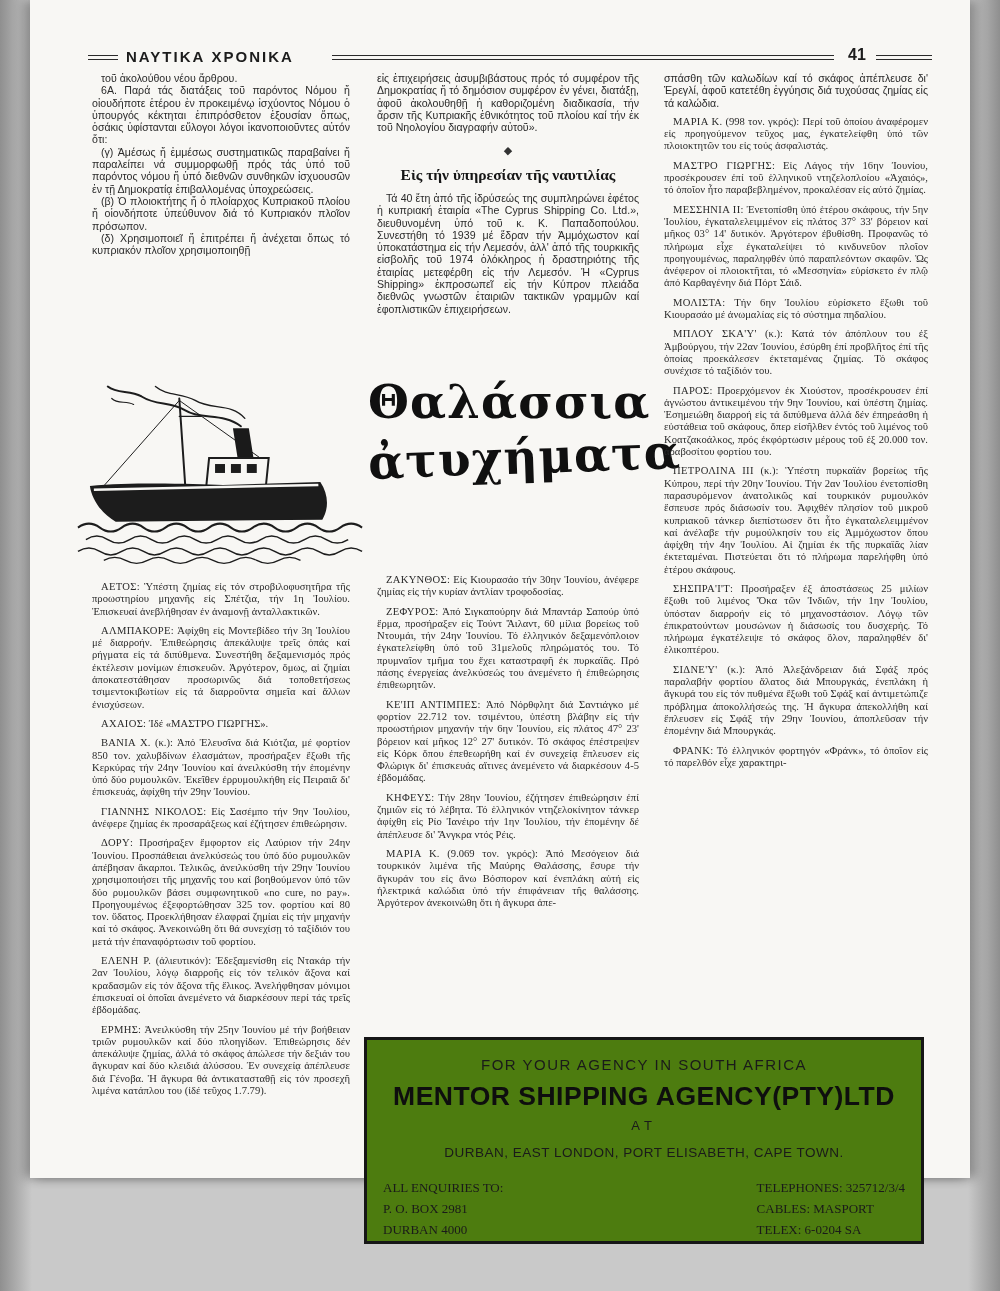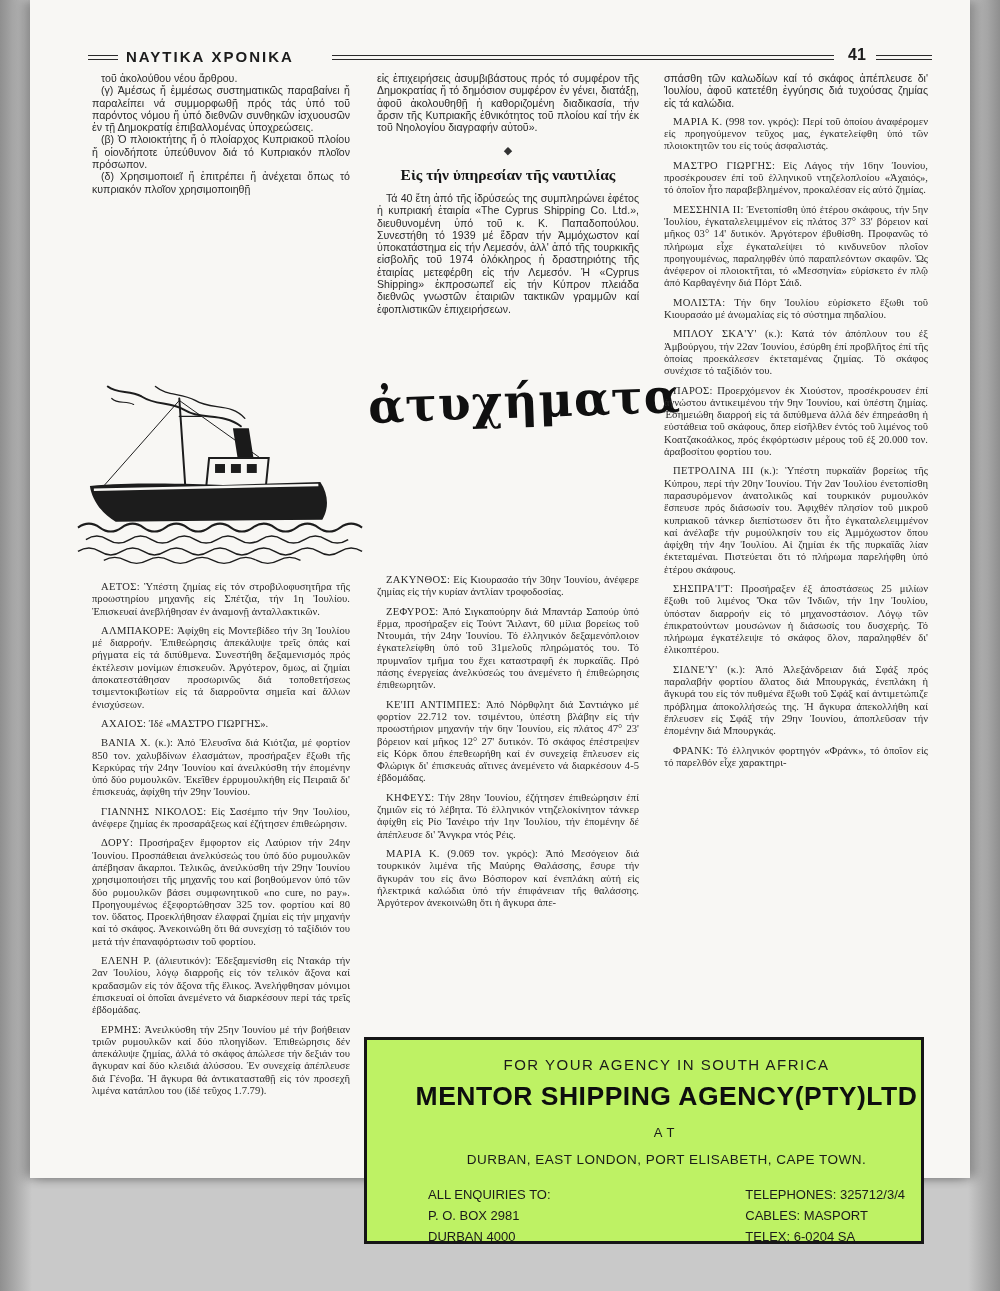--- a/index.html
+++ b/index.html
@@ -39,44 +39,45 @@
   .c2b{left:347px;top:192px;width:262px;}
   
   .big-title{position:absolute;left:338px;top:374px;width:282px;z-index:2;text-align:center;
     font-family:"DejaVu Serif",serif;font-weight:bold;color:#101010;}
   .big-title .t1{font-size:47px;line-height:56px;letter-spacing:1px;}
   .big-title .t2{font-size:47px;line-height:56px;letter-spacing:1px;transform:rotate(-2deg);}
   
   .ship{position:absolute;left:44px;top:368px;width:298px;height:200px;z-index:2;}
   
   .adbox{position:absolute;left:334px;top:1037px;width:560px;height:207px;z-index:2;
-    border:3px solid #161616;background:#bef264;box-sizing:border-box;text-align:center;padding-left:45px;}
+    border:3px solid #161616;background:#4d7c0f;box-sizing:border-box;text-align:center;}
   .ad-banner{margin-top:16px;font-size:15px;letter-spacing:1.5px;color:#1a1a1a;}
   .ad-agency{margin-top:8px;font-size:26.5px;font-weight:bold;letter-spacing:.5px;color:#0e0e0e;}
-  .ad-at{margin-top:13px;font-size:13px;letter-spacing:5px;color:#1a1a1a;}
+  .ad-at{margin-top:6px;font-size:13px;letter-spacing:5px;color:#1a1a1a;}
   .ad-cities{margin-top:12px;font-size:13.5px;letter-spacing:.5px;color:#1a1a1a;}
   .ad-row{margin-top:17px;display:flex;justify-content:space-between;padding:0 16px;text-align:left;}
-  .ad-row .blk div{font-size:13px;line-height:21px;color:#1a1a1a;}
+  .ad-row .blk div{font-size:13px;line-height:21px;color:#1a1a1a;font-family:Liberation Serif, serif;}
   .ad-row .blk-r div{text-align:left;}
 </style>
 </head>
 <body>
 
 <div class="edge edge-left"></div>
 <div class="edge edge-right"></div>
 
 <div class="page">
   <div class="hdr-title">ΝΑΥΤΙΚΑ ΧΡΟΝΙΚΑ</div>
   <div class="dbl-rule rule-a"></div>
   <div class="dbl-rule rule-b"></div>
   <div class="pagenum">41</div>
   <div class="dbl-rule rule-c"></div>
 
   <div class="col c1i">
     <p>τοῦ ἀκολούθου νέου ἄρθρου.</p>
+    <p>6Α. Παρά τάς διατάξεις τοῦ παρόντος Νόμου ἤ οἱουδήποτε ἑτέρου ἐν προκειμένῳ ἰσχύοντος Νόμου ὁ ὑπουργός κέκτηται ἐπιπρόσθετον ἐξουσίαν ὅπως, ὁσάκις ὑφίστανται εὔλογοι λόγοι ἱκανοποιοῦντες αὐτόν ὅτι:</p>
     <p>(γ) Ἀμέσως ἤ ἐμμέσως συστηματικῶς παραβαίνει ἤ παραλείπει νά συμμορφωθῇ πρός τάς ὑπό τοῦ παρόντος νόμου ἤ ὑπό διεθνῶν συνθηκῶν ἰσχυουσῶν ἐν τῇ Δημοκρατίᾳ ἐπιβαλλομένας ὑποχρεώσεις.</p>
     <p>(β) Ὁ πλοιοκτήτης ἤ ὁ πλοίαρχος Κυπριακοῦ πλοίου ἤ οἱονδήποτε ὑπεύθυνον διά τό Κυπριακόν πλοῖον πρόσωπον.</p>
     <p>(δ) Χρησιμοποιεῖ ἤ ἐπιτρέπει ἤ ἀνέχεται ὅπως τό κυπριακόν πλοῖον χρησιμοποιηθῇ</p>
   </div>
 
   <svg class="ship" viewBox="0 0 300 200">
     <g fill="none" stroke="#1d1d1d" stroke-width="2" stroke-linecap="round">
 
       <path d="M168 58 C150 44 128 52 112 42 C96 32 84 38 68 28 C56 21 44 26 34 18"></path>
       <path d="M172 50 C158 34 138 42 122 32 C108 24 94 28 82 18" stroke-width="1.4"></path>
@@ -120,33 +121,34 @@
   <div class="col c2i">
     <p style="text-indent:0">εἰς ἐπιχειρήσεις ἀσυμβιβάστους πρός τό συμφέρον τῆς Δημοκρατίας ἤ τό δημόσιον συμφέρον ἐν γένει, διατάξῃ, ἀφοῦ ἀκολουθηθῇ ἡ καθοριζομένη διαδικασία, τήν ἄρσιν τῆς Κυπριακῆς ἐθνικότητος τοῦ πλοίου καί τήν ἐκ τοῦ Νηολογίου διαγραφήν αὐτοῦ».</p>
   </div>
   <div class="ornament">◆</div>
   <div class="svc-head">Εἰς τήν ὑπηρεσίαν τῆς ναυτιλίας</div>
   <div class="col c2b">
     <p>Τά 40 ἔτη ἀπό τῆς ἱδρύσεώς της συμπληρώνει ἐφέτος ἡ κυπριακή ἑταιρία «The Cyprus Shipping Co. Ltd.», διευθυνομένη ὑπό τοῦ κ. Κ. Παπαδοπούλου. Συνεστήθη τό 1939 μέ ἕδραν τήν Ἀμμόχωστον καί ὑποκατάστημα εἰς τήν Λεμεσόν, ἀλλ' ἀπό τῆς τουρκικῆς εἰσβολῆς τοῦ 1974 ὁλόκληρος ἡ δραστηριότης τῆς ἑταιρίας μετεφέρθη εἰς τήν Λεμεσόν. Ἡ «Cyprus Shipping» ἐκπροσωπεῖ εἰς τήν Κύπρον πλειάδα διεθνῶς γνωστῶν ἑταιριῶν τακτικῶν γραμμῶν καί ἐφοπλιστικῶν ἐπιχειρήσεων.</p>
   </div>
 
   <div class="big-title">
+    <div class="t1">Θαλάσσια</div>
     <div class="t2">ἀτυχήματα</div>
   </div>
 
   <div class="col c2e">
     <p class="entry" style="margin-top:0"><span class="ship-name">ΖΑΚΥΝΘΟΣ</span><span>: Εἰς Κιουρασάο τήν 30ην Ἰουνίου, ἀνέφερε ζημίας εἰς τήν κυρίαν ἀντλίαν τροφοδοσίας.</span></p>
     <p class="entry"><span class="ship-name">ΖΕΦΥΡΟΣ</span><span>: Ἀπό Σιγκαπούρην διά Μπαντάρ Σαπούρ ὑπό ἔρμα, προσήραξεν εἰς Τούντ Ἄιλαντ, 60 μίλια βορείως τοῦ Ντουμάι, τήν 24ην Ἰουνίου. Τό ἑλληνικόν δεξαμενόπλοιον ἐγκατελείφθη ὑπό τοῦ 31μελοῦς πληρώματός του. Τό πρυμναῖον τμῆμα του ἔχει καταστραφῆ ἐκ πυρκαϊᾶς. Πρό πάσης ἐνεργείας ἀνελκύσεώς του ἀνεμένετο ἡ ἐπιθεώρησις ἐπιθεωρητῶν.</span></p>
     <p class="entry"><span class="ship-name">ΚΕ'ΙΠ ΑΝΤΙΜΠΕΣ</span><span>: Ἀπό Νόρθφλητ διά Σαντιάγκο μέ φορτίον 22.712 τον. τσιμέντου, ὑπέστη βλάβην εἰς τήν προωστήριον μηχανήν τήν 6ην Ἰουνίου, εἰς πλάτος 47° 23' βόρειον καί μῆκος 12° 27' δυτικόν. Τό σκάφος ἐπέστρεψεν εἰς Κόρκ ὅπου ἐπεθεωρήθη καί ἐν συνεχείᾳ ἔπλευσεν εἰς Φλώριγκ δι' ἐπισκευάς αἵτινες ἀνεμένετο νά διαρκέσουν 4-5 ἑβδομάδας.</span></p>
     <p class="entry"><span class="ship-name">ΚΗΦΕΥΣ</span><span>: Τήν 28ην Ἰουνίου, ἐζήτησεν ἐπιθεώρησιν ἐπί ζημιῶν εἰς τό λέβητα. Τό ἑλληνικόν ντηζελοκίνητον τάνκερ ἀφίχθη εἰς Ρίο Ἰανέιρο τήν 1ην Ἰουλίου, τήν ἑπομένην δέ ἀπέπλευσε δι' Ἄνγκρα ντός Ρέις.</span></p>
     <p class="entry"><span class="ship-name">ΜΑΡΙΑ Κ.</span><span> (9.069 τον. γκρός): Ἀπό Μεσόγειον διά τουρκικόν λιμένα τῆς Μαύρης Θαλάσσης, ἔσυρε τήν ἄγκυράν του εἰς ἄνω Βόσπορον καί ἐνεπλάκη αὐτή εἰς ἠλεκτρικά καλώδια ὑπό τήν ἐπιφάνειαν τῆς θαλάσσης. Ἀργότερον ἀνεκοινώθη ὅτι ἡ ἄγκυρα ἀπε-</span></p>
   </div>
 
   <div class="col c3">
-    <p style="text-indent:0">σπάσθη τῶν καλωδίων καί τό σκάφος ἀπέπλευσε δι' Ἰουλίου, ἀφοῦ κατετέθη ἐγγύησις διά τυχούσας ζημίας εἰς τά καλώδια.</p>
+    <p style="text-indent:0">σπάσθη τῶν καλωδίων καί τό σκάφος ἀπέπλευσε δι' Ἐρεγλί, ἀφοῦ κατετέθη ἐγγύησις διά τυχούσας ζημίας εἰς τά καλώδια.</p>
     <p class="entry"><span class="ship-name">ΜΑΡΙΑ Κ.</span><span> (998 τον. γκρός): Περί τοῦ ὁποίου ἀναφέρομεν εἰς προηγούμενον τεῦχος μας, ἐγκατελείφθη ὑπό τῶν πλοιοκτητῶν του εἰς τούς ἀσφαλιστάς.</span></p>
     <p class="entry"><span class="ship-name">ΜΑΣΤΡΟ ΓΙΩΡΓΗΣ</span><span>: Εἰς Λάγος τήν 16ην Ἰουνίου, προσέκρουσεν ἐπί τοῦ ἑλληνικοῦ ντηζελοπλοίου «Ἀχαιός», τό ὁποῖον ἦτο παραβεβλημένον, προκαλέσαν εἰς αὐτό ζημίας.</span></p>
     <p class="entry"><span class="ship-name">ΜΕΣΣΗΝΙΑ ΙΙ</span><span>: Ἐνετοπίσθη ὑπό ἑτέρου σκάφους, τήν 5ην Ἰουλίου, ἐγκαταλελειμμένον εἰς πλάτος 37° 33' βόρειον καί μῆκος 03° 14' δυτικόν. Ἀργότερον ἐβυθίσθη. Προφανῶς τό πλήρωμα εἶχε ἐγκαταλείψει τό κινδυνεῦον πλοῖον προηγουμένως, παραληφθέν ὑπό παραπλεόντων σκαφῶν. Ὡς ἀνέφερον οἱ πλοιοκτῆται, τό «Μεσσηνία» εὑρίσκετο ἐν πλῷ ἀπό Καρθαγένην διά Πόρτ Σάιδ.</span></p>
     <p class="entry"><span class="ship-name">ΜΟΛΙΣΤΑ</span><span>: Τήν 6ην Ἰουλίου εὑρίσκετο ἔξωθι τοῦ Κιουρασάο μέ ἀνωμαλίας εἰς τό σύστημα πηδαλίου.</span></p>
     <p class="entry"><span class="ship-name">ΜΠΛΟΥ ΣΚΑ'Υ'</span><span> (κ.): Κατά τόν ἀπόπλουν του ἐξ Ἀμβούργου, τήν 22αν Ἰουνίου, ἐσύρθη ἐπί προβλῆτος ἐπί τῆς ὁποίας προεκάλεσεν ἐκτεταμένας ζημίας. Τό σκάφος συνέχισε τό ταξίδιόν του.</span></p>
     <p class="entry"><span class="ship-name">ΠΑΡΟΣ</span><span>: Προερχόμενον ἐκ Χιούστον, προσέκρουσεν ἐπί ἀγνώστου ἀντικειμένου τήν 9ην Ἰουνίου, καί ὑπέστη ζημίας. Ἐσημειώθη διαρροή εἰς τά διπύθμενα ἀλλά δέν ἐπηρεάσθη ἡ εὐστάθεια τοῦ σκάφους, ὅπερ εἰσῆλθεν ἐντός τοῦ λιμένος τοῦ Κοατζακοάλκος, πρός ἐκφόρτωσιν μέρους τοῦ ἐξ 20.000 τον. ἀραβοσίτου φορτίου του.</span></p>
     <p class="entry"><span class="ship-name">ΠΕΤΡΟΛΙΝΑ ΙΙΙ</span><span> (κ.): Ὑπέστη πυρκαϊάν βορείως τῆς Κύπρου, περί τήν 20ην Ἰουνίου. Τήν 2αν Ἰουλίου ἐνετοπίσθη παρασυρόμενον ἀνατολικῶς καί τουρκικόν ρυμουλκόν ἔσπευσε πρός διάσωσίν του. Ἀφιχθέν πλησίον τοῦ μικροῦ κυπριακοῦ τάνκερ διεπίστωσεν ὅτι ἦτο ἐγκαταλελειμμένον καί ἀνέλαβε τήν ρυμούλκησίν του εἰς Ἀμμόχωστον ὅπου ἀφίχθη τήν 4ην Ἰουλίου. Αἱ ζημίαι ἐκ τῆς πυρκαϊᾶς λίαν ἐκτεταμέναι. Πιστεύεται ὅτι τό πλήρωμα παρελήφθη ὑπό ἑτέρου σκάφους.</span></p>
     <p class="entry"><span class="ship-name">ΣΗΣΠΡΑ'Ι'Τ</span><span>: Προσήραξεν ἐξ ἀποστάσεως 25 μιλίων ἔξωθι τοῦ λιμένος Ὄκα τῶν Ἰνδιῶν, τήν 1ην Ἰουλίου, ὑπόσταν διαρροήν εἰς τό μηχανοστάσιον. Λόγῳ τῶν ἐπικρατούντων μουσώνων ἡ διάσωσίς του δυσχερής. Τό πλήρωμα ἐγκατέλειψε τό σκάφος ὅλον, παραληφθέν δι' ἑλικοπτέρου.</span></p>
     <p class="entry"><span class="ship-name">ΣΙΔΝΕ'Υ'</span><span> (κ.): Ἀπό Ἀλεξάνδρειαν διά Σφάξ πρός παραλαβήν φορτίου ἅλατος διά Μπουργκάς, ἐνεπλάκη ἡ ἄγκυρά του εἰς τόν πυθμένα ἔξωθι τοῦ Σφάξ καί ἀντιμετώπιζε πρόβλημα ἀποκολλήσεώς της. Ἡ ἄγκυρα ἀπεκολλήθη καί ἔπλευσεν εἰς Σφάξ τήν 29ην Ἰουνίου, ἀποπλεῦσαν τήν ἑπομένην διά Μπουργκάς.</span></p>
     <p class="entry"><span class="ship-name">ΦΡΑΝΚ</span><span>: Τό ἑλληνικόν φορτηγόν «Φράνκ», τό ὁποῖον εἰς τό παρελθόν εἶχε χαρακτηρι-</span></p>

